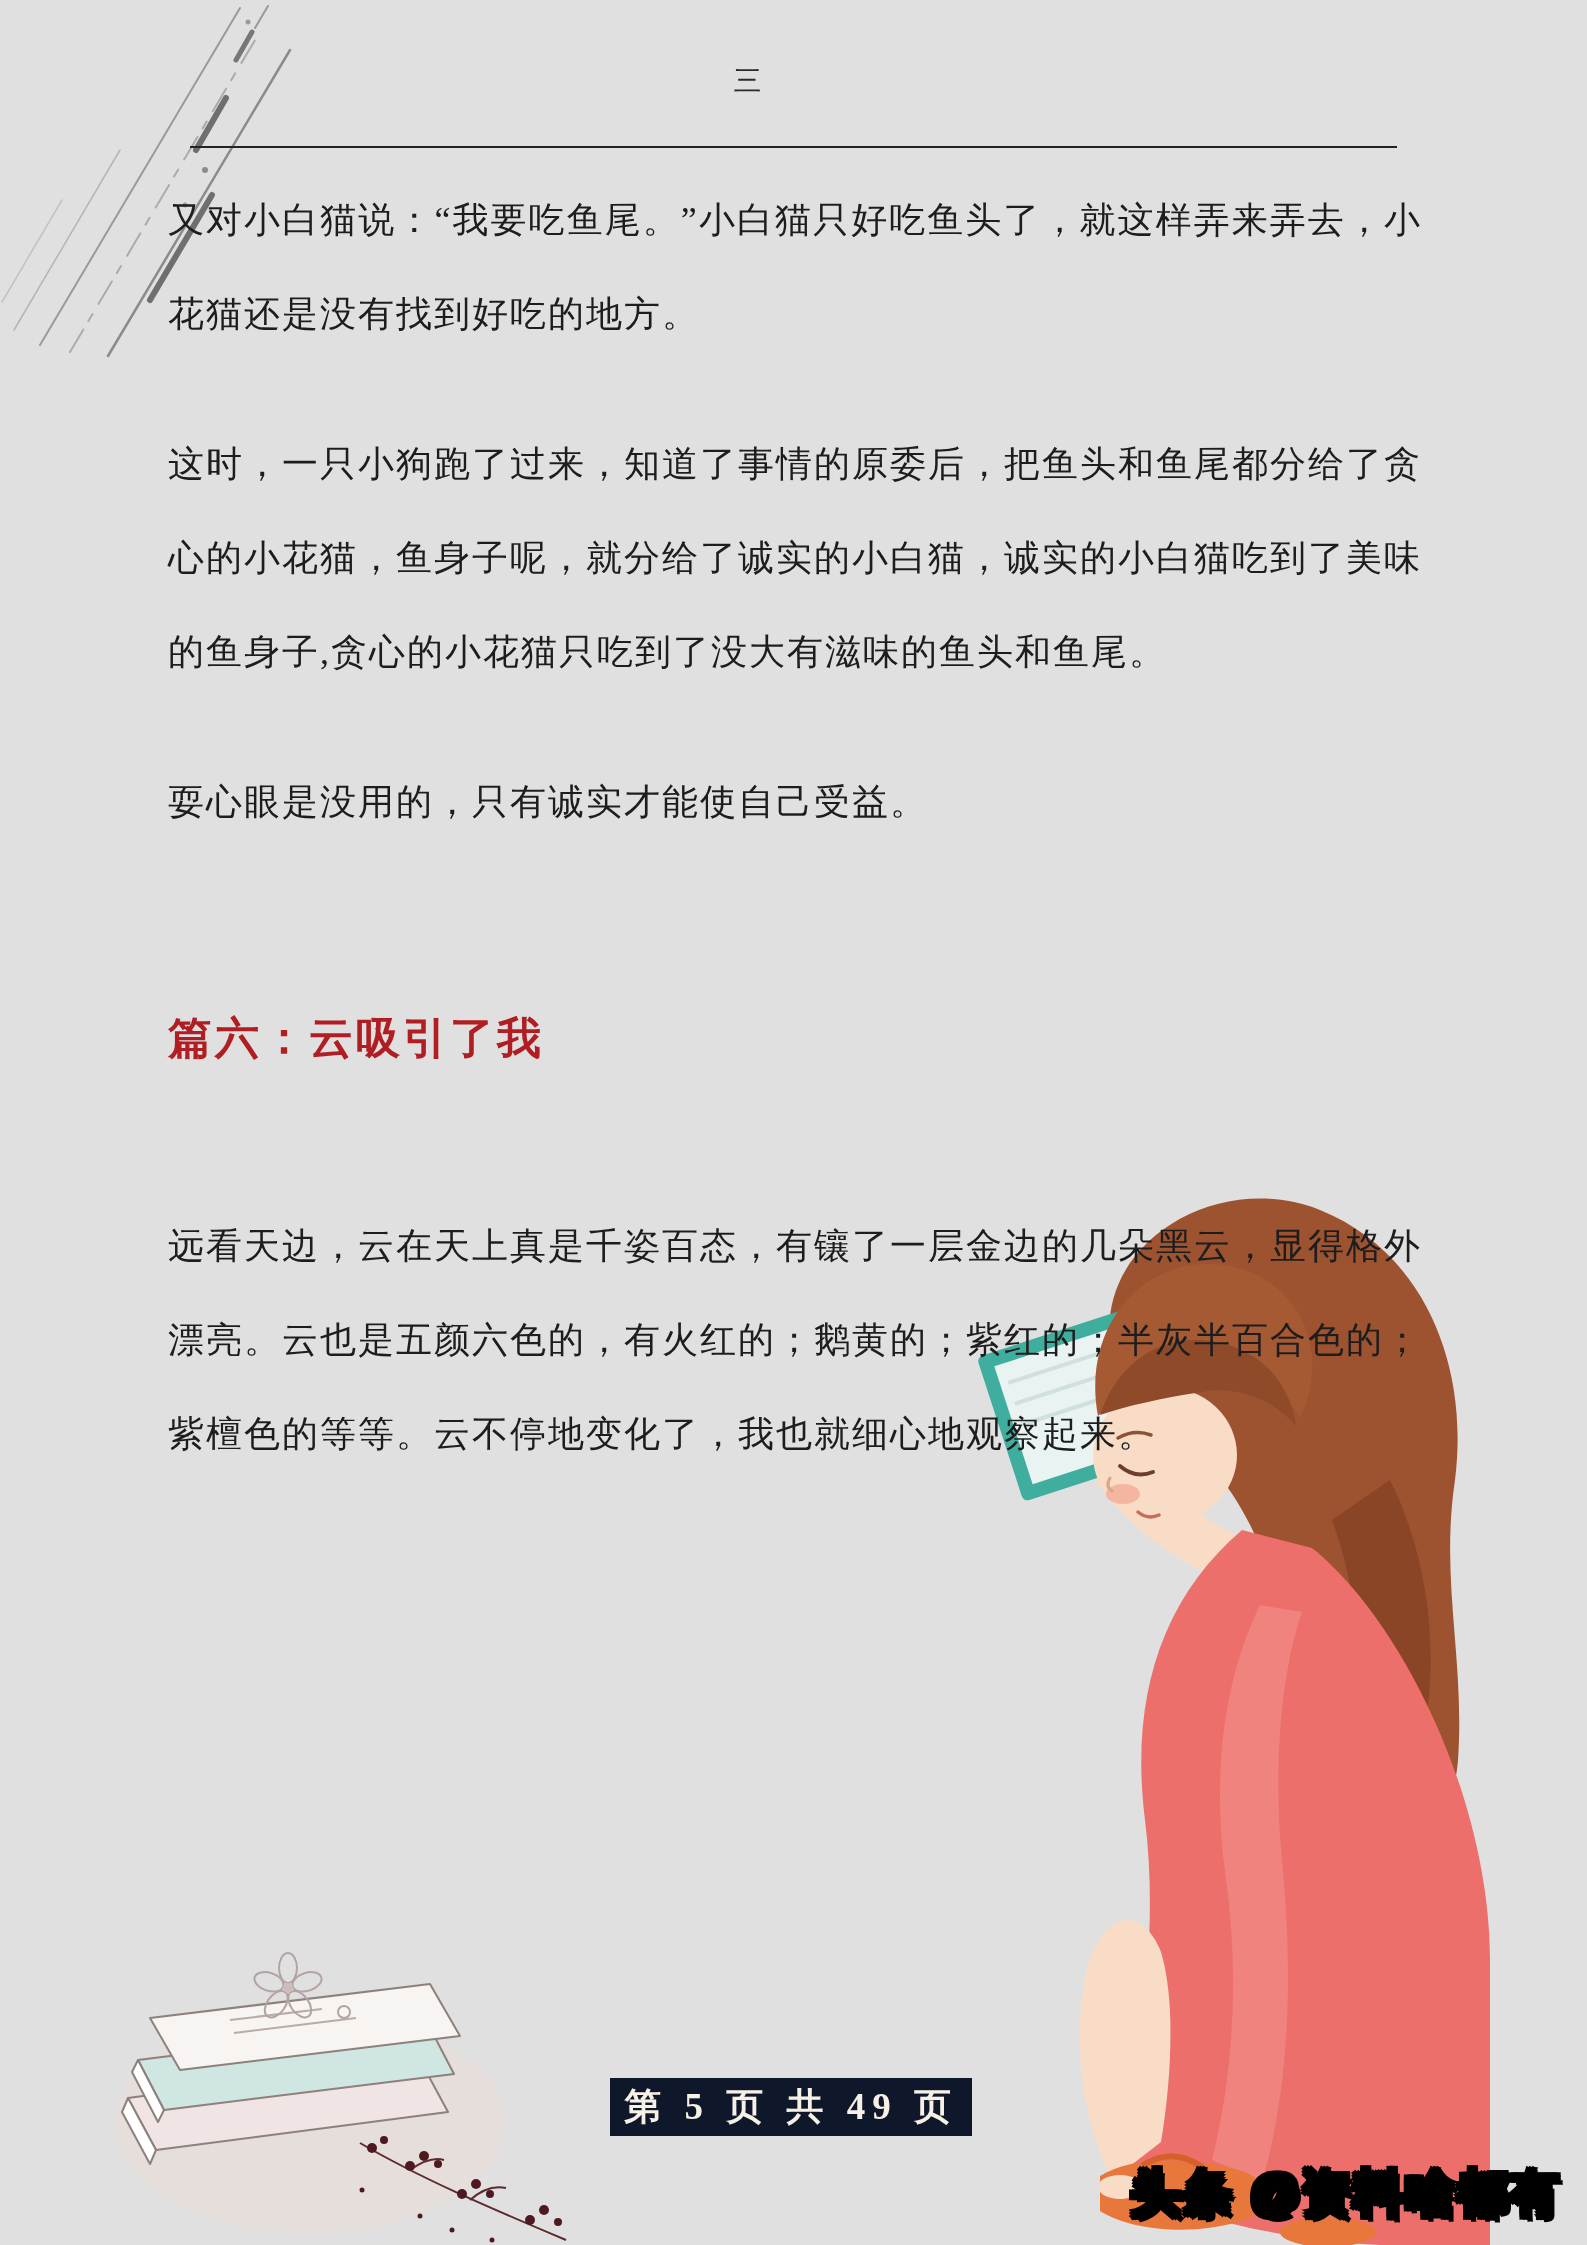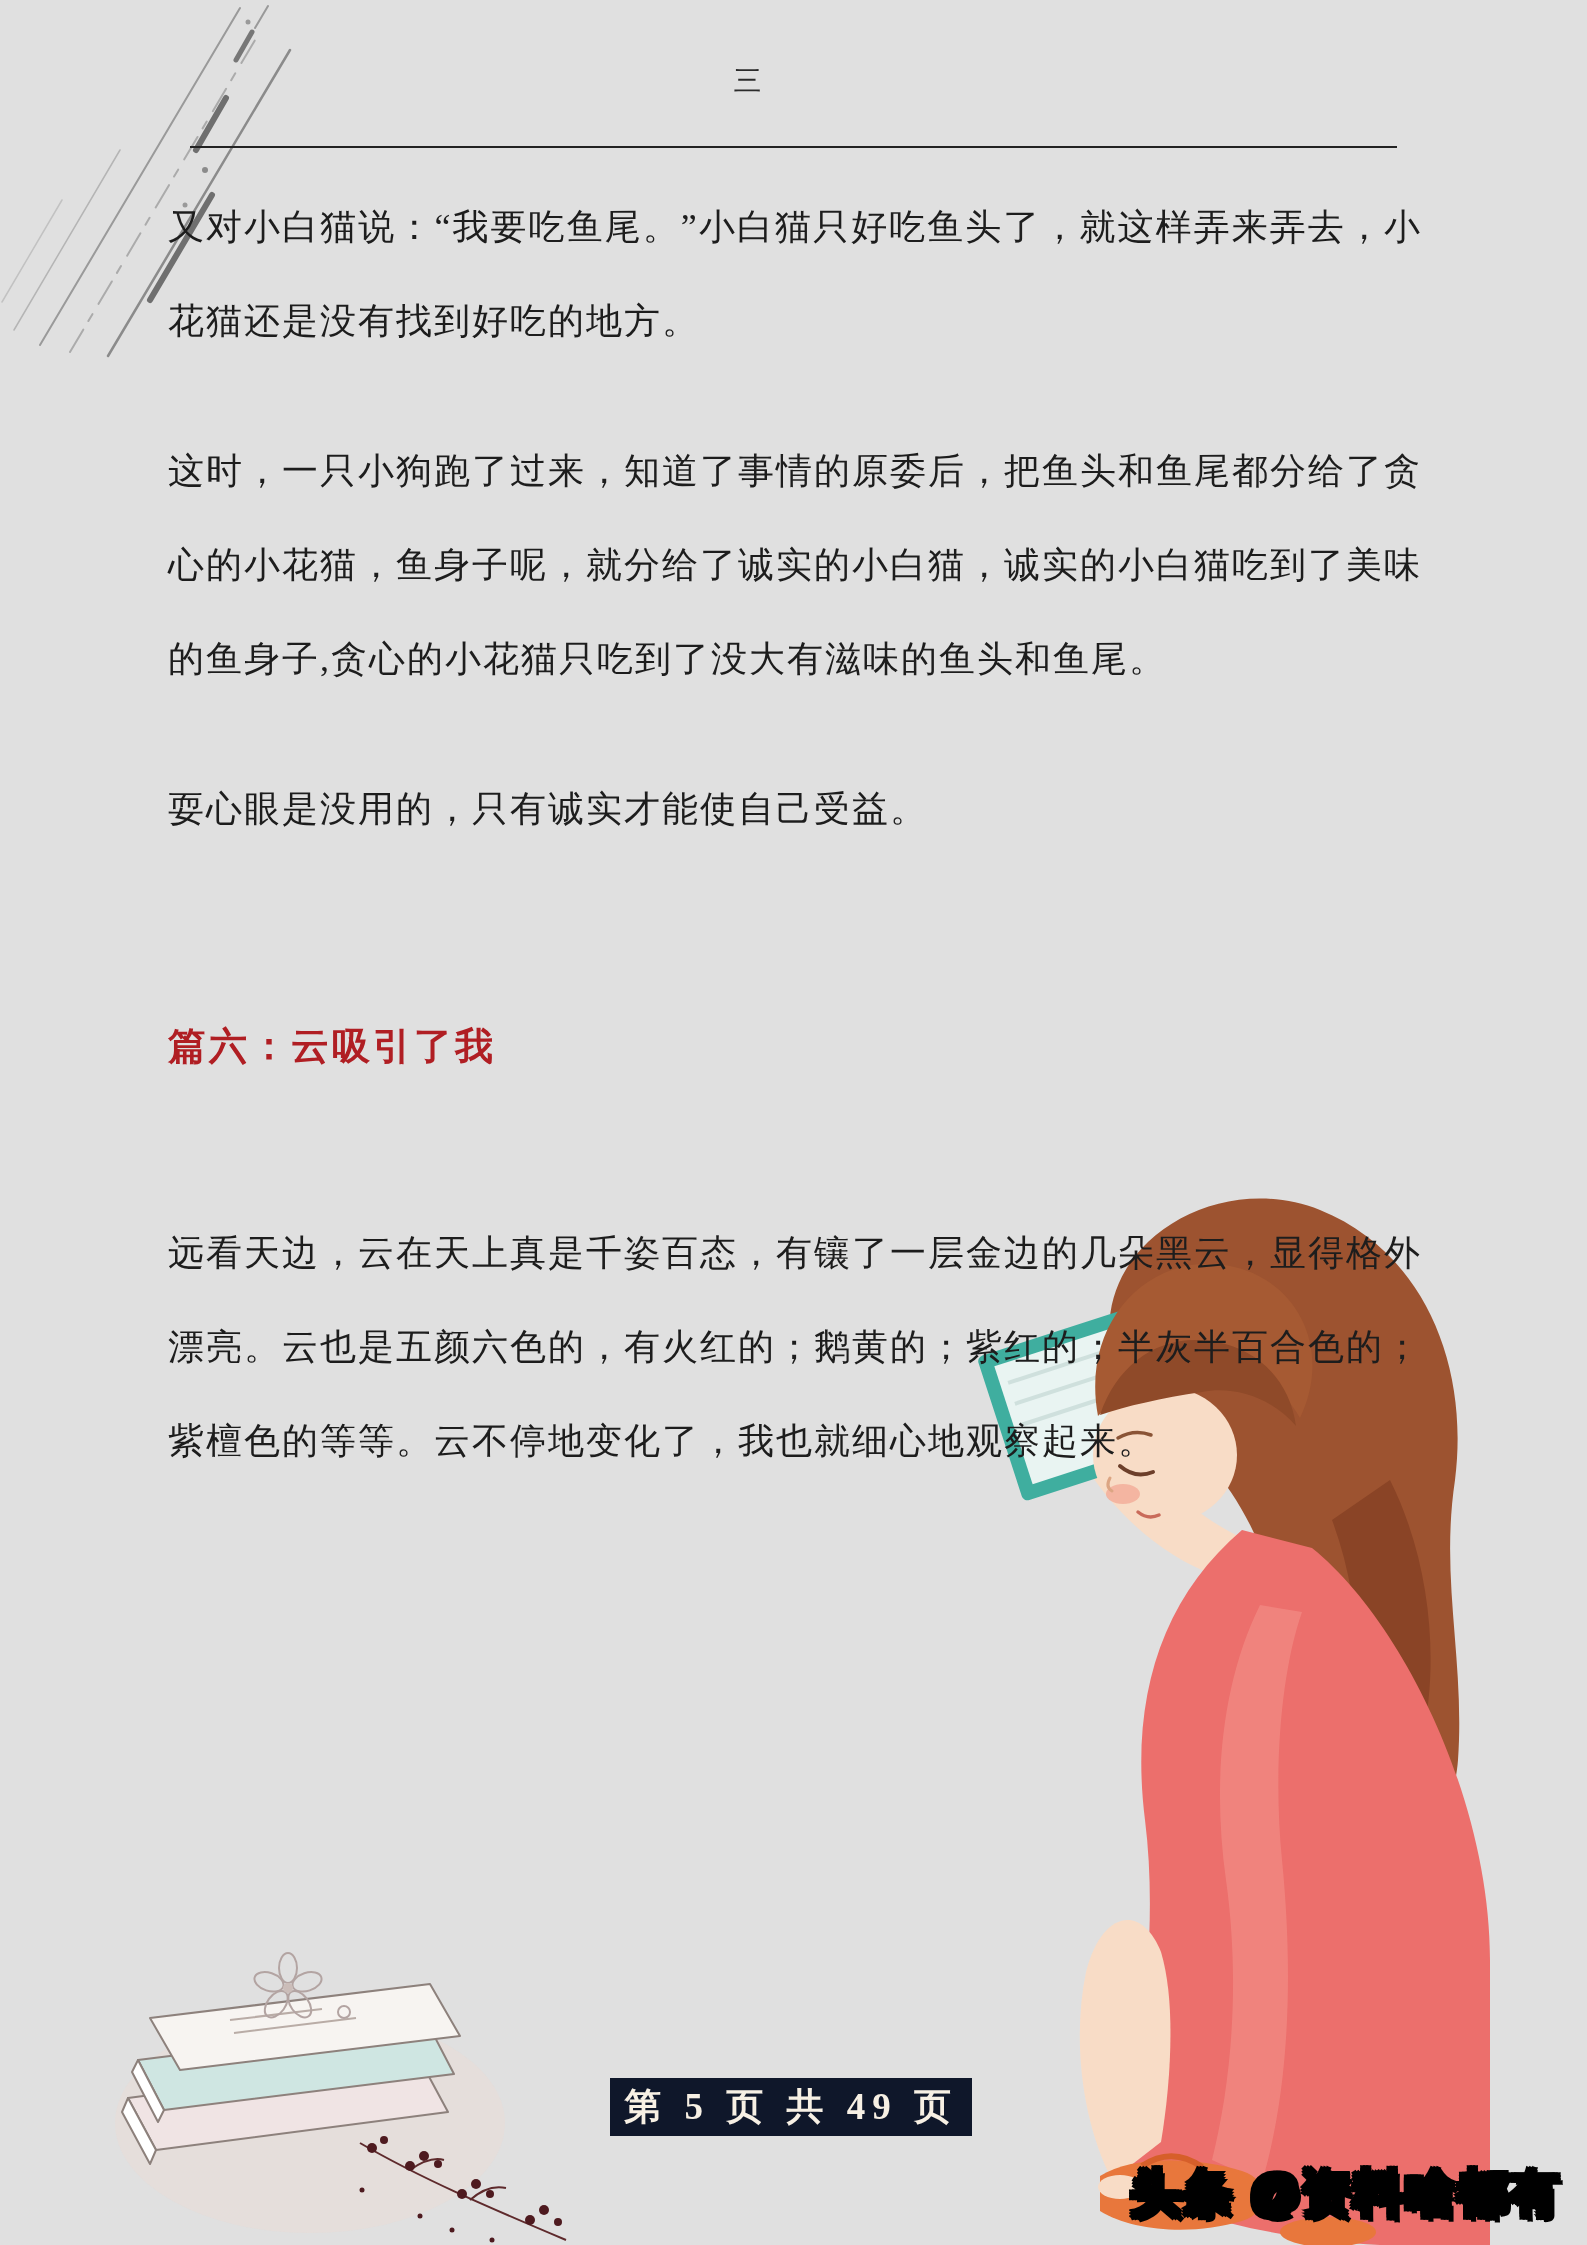--- a/index.html
+++ b/index.html
@@ -10,24 +10,24 @@
   .section-marker{position:absolute;top:62px;left:693px;width:110px;text-align:center;
     font-size:28px;color:#2b2b2b;letter-spacing:1px;}
   .header-rule{position:absolute;top:146px;left:190px;width:1207px;height:2px;background:#232323;}
 
   
   .diag-deco{position:absolute;top:0;left:0;width:380px;height:360px;}
   .books-illus{position:absolute;left:110px;top:1948px;width:470px;height:300px;z-index:1;}
   .girl-illus{position:absolute;left:960px;top:1180px;width:530px;height:1065px;z-index:1;}
 
   
-  .content{position:absolute;left:168px;top:180px;width:1254px;z-index:2;}
+  .content{position:absolute;left:168px;top:173px;width:1254px;z-index:2;}
   .para{font-size:36px;line-height:94px;letter-spacing:2px;color:#1d1d1d;
     text-align:justify;text-justify:inter-character;margin:0 0 56px 0;}
-  .essay-heading{font-size:38px;line-height:60px;font-weight:bold;color:#b01e23;
+  .essay-heading{font-size:44px;line-height:60px;font-weight:bold;color:#b01e23;
     letter-spacing:3px;margin:160px 0 130px 0;}
 
   
   .page-badge{position:absolute;left:610px;top:2078px;width:362px;height:58px;
     background:#0f172a;color:#f7f0e4;display:flex;align-items:center;justify-content:center;
     font-size:37px;font-weight:bold;letter-spacing:7px;z-index:3;}
 
   
   .watermark{position:absolute;right:26px;top:2160px;z-index:4;
     font-family:"Liberation Sans",sans-serif;font-size:50px;font-weight:bold;color:#000000;

